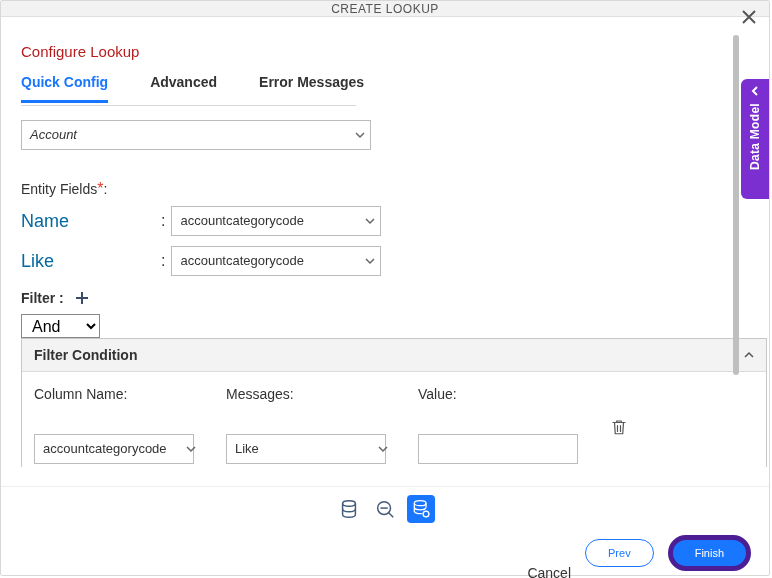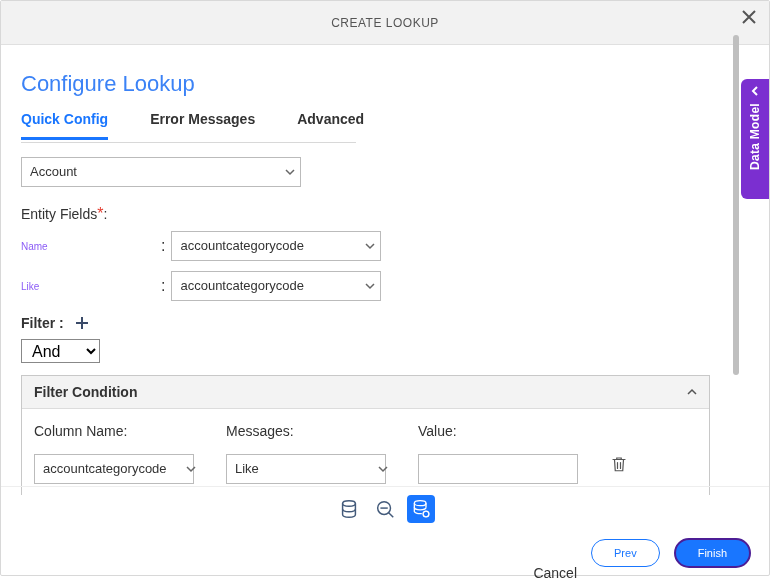--- a/index.html
+++ b/index.html
@@ -1,74 +1,74 @@
 <!DOCTYPE html>
 <html><head>
 <meta charset="utf-8">
 <style>
   * { box-sizing: border-box; }
   html, body { margin: 0; padding: 0; font-family: Arial, Helvetica, sans-serif; }
   body { width: 772px; height: 578px; background: #fff; position: relative; overflow: hidden; }
 
   .dialog { border: 1px solid #d8d8d8; border-radius: 2px; width: 770px; height: 576px; position: relative; background:#fff; }
 
-  .titlebar { height:44px; background:#f2f2f2; border-bottom:1px solid #e0e0e0; display:flex; align-items:center; justify-content:center; position:relative; }
+  .titlebar { height:16px; background:#f2f2f2; border-bottom:1px solid #e0e0e0; display:flex; align-items:center; justify-content:center; position:relative; }
   .titlebar-title { font-size:12px; letter-spacing:0.5px; color:#555; font-weight:500; }
   .close-btn { position:absolute; right:8px; top:4px; width:24px; height:24px; display:flex; align-items:center; justify-content:center; cursor:pointer; color:#666; font-size:18px; }
 
   .main { padding:18px 20px 0 20px; height:450px; overflow-y:auto; }
-  .heading { font-size:22px; color:#3b82f6; margin:8px 0 14px 0; }
+  .heading { font-size:15px; color:#b91c1c; margin:8px 0 14px 0; }
 
   .tabs { display:flex; gap:42px; border-bottom:1px solid transparent; margin-bottom:2px; }
   .tab { font-size:14px; font-weight:600; color:#333; padding:0 0 10px 0; cursor:pointer; }
   .tab.active { color:#1976ff; border-bottom:3px solid #1976ff; }
   .tabline { height:1px; background:#d8d8d8; width:335px; margin-top:-1px; margin-bottom:14px; }
 
   .label { font-size:14px; color:#333; display:inline-block; }
   .req { color:#e43c2f; font-size:16px; vertical-align:top; }
 
   .field-row { display:flex; align-items:center; margin-bottom:10px; }
-  .field-row .label-col { width:140px; font-size:10px; color:#8b5cf6; }
+  .field-row .label-col { width:140px; font-size:18px; color:#0369a1; }
   .sel-wrap { position:relative; display:inline-block; }
   .sel { border:1px solid #bbb; background:#fff; font-size:13px; padding:6px 28px 6px 8px; color:#333; cursor:pointer; }
   .sel-arrow { position:absolute; right:6px; top:50%; transform:translateY(-50%); pointer-events:none; color:#666; }
-  .sel-wide { width:280px; height:30px; }
+  .sel-wide { width:350px; height:30px;font-style:italic; }
   .sel-med { width:210px; height:30px; }
 
   .filter-header { display:flex; align-items:center; gap:10px; margin:14px 0 8px 0; }
   .add-icon { color:#384a66; font-size:20px; font-weight:300; cursor:pointer; line-height:1; }
 
   .logic-select { border:1px solid #888; font-size:16px; padding:2px 22px 2px 6px; height:24px; background:#fff; cursor:pointer; }
 
-  .cond-box { border:1px solid #c8c8c8; margin-top:12px; width:689px; }
+  .cond-box { border:1px solid #c8c8c8; width:746px; }
   .cond-header { background:#f3f3f3; padding:8px 12px; display:flex; justify-content:space-between; align-items:center; border-bottom:1px solid #dcdcdc; }
   .cond-title { font-size:14px; font-weight:700; color:#333; }
   .cond-collapse { color:#555; font-size:11px; cursor:pointer; }
   .cond-body { padding:14px 12px 26px 12px; display:flex; gap:24px; align-items:flex-start; }
-  .cond-col { display:flex; flex-direction:column; gap:15px; }
+  .cond-col { display:flex; flex-direction:column; gap:32px; }
   .cond-lbl { font-size:14px; color:#333; }
   .col1 { width:168px; }
   .col2 { width:168px; }
   .col3 { width:168px; }
   .sel-s { width:160px; height:30px; }
   .txt-input { border:1px solid #bbb; height:30px; width:160px; padding:4px 8px; font-size:13px; }
   .trash { cursor:pointer; color:#555; margin-top:32px; }
 
   .scrollbar { position:absolute; right:30px; top:34px; width:6px; height:340px; background:#bfbfbf; border-radius:3px; }
 
   .bottom-bar { position:absolute; left:0; right:0; bottom:44px; display:flex; justify-content:center; gap:8px; padding:8px 0; border-top:1px solid #eee; }
   .bottom-icon { width:28px; height:28px; display:flex; align-items:center; justify-content:center; border-radius:4px; cursor:pointer; }
   .bottom-icon.blue { background:#1976ff; color:#fff; }
   .bottom-icon.outline { color:#435a7a; }
 
   .footer { position:absolute; left:0; right:0; bottom:0; height:44px; display:flex; justify-content:flex-end; align-items:center; gap:14px; padding:0 18px; }
   .link-btn { color:#333; font-size:14px; cursor:pointer;margin-top:40px; }
   .btn { border-radius:18px; padding:7px 22px; font-size:11px; font-weight:500; cursor:pointer; }
   .btn-outline { border:1px solid #1976ff; color:#1976ff; background:#fff; }
-  .btn-primary { background:#1976ff; color:#fff; border:2px solid #4c1d95; }
+  .btn-primary { background:#1976ff; color:#fff; border:5px solid #4c1d95; }
 
   .side-tab { position:absolute; right:0; top:78px; width:28px; height:120px; background:#7b2fd0; color:#fff; border-top-left-radius:6px; border-bottom-left-radius:6px; display:flex; flex-direction:column; align-items:center; cursor:pointer; padding-top:6px; }
   .side-tab-text { writing-mode:vertical-rl; transform:rotate(180deg); font-size:12px; font-weight:600; letter-spacing:0.3px; margin-top:6px; }
 
   svg { display:block; }
 </style>
 </head>
 <body>
 
 <div class="dialog">
@@ -81,35 +81,35 @@
         </svg>
     </span>
   </div>
 
   <div class="main">
 
     <div class="heading">Configure Lookup</div>
 
     <div class="tabs">
       <div class="tab active">Quick Config</div>
+      <div class="tab">Advanced</div>
       <div class="tab">Error Messages</div>
-      <div class="tab">Advanced</div>
     </div>
     <div class="tabline"></div>
 
     <div class="sel-wrap">
       <div class="sel sel-wide">Account</div>
       <span class="sel-arrow">
         <svg width="10" height="10" viewBox="0 0 10 10">
             <path d="M1 3 L5 7 L9 3" stroke="#666" stroke-width="1.5" fill="none"></path>
           </svg>
       </span>
     </div>
 
-    <div style="margin-top:18px; margin-bottom:8px;">
+    <div style="margin-top:30px; margin-bottom:8px;">
       <span class="label">Entity Fields</span><span class="req">*</span><span class="label">:</span>
     </div>
 
     <div class="field-row">
       <div class="label-col"><span>Name</span></div>
       <div style="margin-right:6px;color:#333;">:</div>
       <div class="sel-wrap">
         <div class="sel sel-med">accountcategorycode</div>
         <span class="sel-arrow">
           <svg width="10" height="10" viewBox="0 0 10 10">

